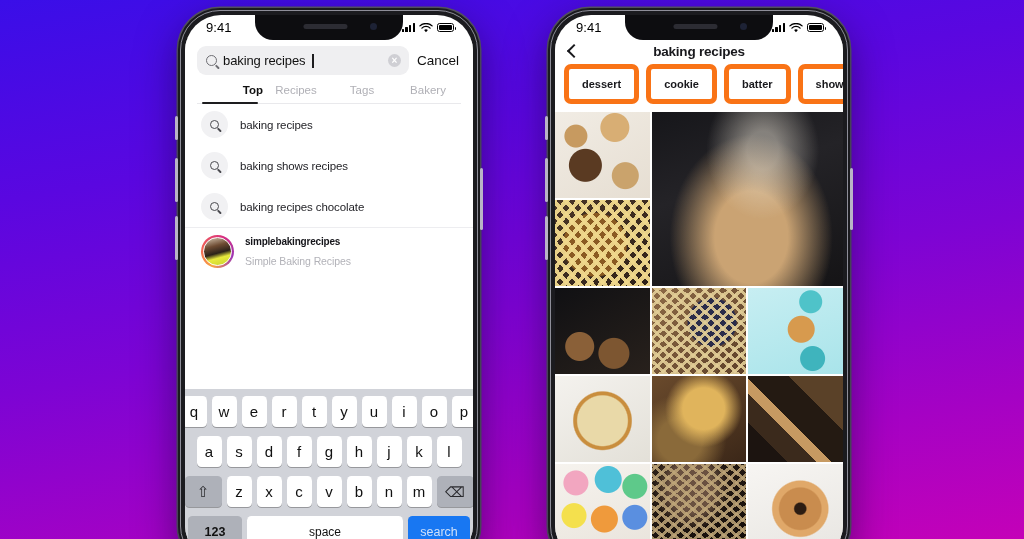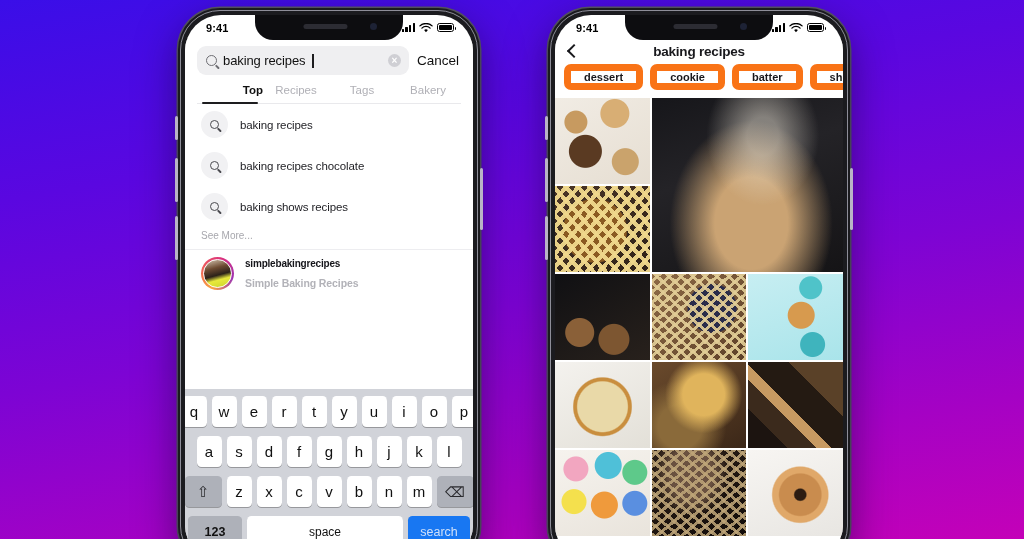--- a/index.html
+++ b/index.html
@@ -47,21 +47,21 @@
   .sb1 { left:-3px; top:108px; width:3px; height:24px; }
   .sb2 { left:-3px; top:150px; width:3px; height:44px; }
   .sb3 { left:-3px; top:208px; width:3px; height:44px; }
   .sb4 { right:-3px; top:160px; width:3px; height:62px; }
 
   
   .statusbar {
     position: relative; height: 25px; display: flex; align-items: center;
     justify-content: space-between; padding: 0 19px 0 21px; z-index: 6;
   }
-  .status-time { font-size: 11px; font-weight: bold; color: #000; letter-spacing: .1px; text-align: center; }
+  .status-time { font-size: 13px; font-weight: normal; color: #000; letter-spacing: .1px; text-align: center; }
   .status-right { display: flex; align-items: center; gap: 4px; }
   .bars { display: flex; align-items: flex-end; gap: 1.3px; height: 9px; }
   .bars i { width: 2.4px; background: #000; border-radius: .6px; display:block; }
   .bars i:nth-child(1){height:3px;} .bars i:nth-child(2){height:5px;}
   .bars i:nth-child(3){height:7px;} .bars i:nth-child(4){height:9px;}
   .battery { width: 17px; height: 9px; border: 1.3px solid #000; border-radius: 2.6px; position: relative; }
   .battery::after { content:""; position:absolute; left:1px; top:1px; bottom:1px; right:1px; background:#000; border-radius:1px; }
   .battery::before { content:""; position:absolute; right:-3.2px; top:2.6px; width:1.6px; height:3.4px; background:#000; border-radius:0 1px 1px 0; }
 
   
@@ -106,21 +106,21 @@
   .ring {
     width: 33px; height: 33px; border-radius: 50%; flex: none; padding: 2px;
     background: conic-gradient(from 200deg, #f9a341, #f05f5a, #d92e7f, #9c36b5, #f9a341);
     display: flex; align-items: center; justify-content: center;
   }
   .ring-inner { width: 100%; height: 100%; border-radius: 50%; border: 1.5px solid #fff; overflow: hidden; position: relative; }
   .av1 { background: linear-gradient(165deg,#d8c9b4 0%,#6d4b32 32%,#2b2119 55%,#e8e93c 70%,#c9d32a 100%); }
   .av2 { background: linear-gradient(180deg,#eceff1 0%,#dfe3e6 42%,#8b5b7a 58%,#6c3f5c 76%,#e9ecee 100%); }
   .av3 { background: linear-gradient(165deg,#7fb5d8 0%,#3d6f96 28%,#2b1d16 52%,#8a5a3c 72%,#d9b38c 100%); }
   .acct-name { font-size: 10px; font-weight: bold; color: #15151a; letter-spacing: -.2px; }
-  .acct-sub { font-size: 10.5px; color: #b2b2b8; margin-top: 8px; letter-spacing: -.1px; font-weight: bold; }
+  .acct-sub { font-size: 10.5px; color: #b2b2b8; margin-top: 8px; letter-spacing: -.1px; }
 
   
   .keyboard {
     position: absolute; left: 0; right: 0; bottom: 0; height: 172px;
     background: #d1d3d9; padding: 7px 3px 0 3px; z-index: 4;
   }
   .krow { display: flex; justify-content: center; gap: 5px; margin-bottom: 9px; }
   .key {
     background: #fff; border-radius: 4.5px; height: 31px; min-width: 25px; flex: 1;
     display: flex; align-items: center; justify-content: center;
@@ -134,22 +134,22 @@
   .key.search { flex: 0 0 62px; background: #1877f2; color: #cfe0fa; font-size: 12.5px; }
   .shift-glyph { font-size: 15px; color: #2a2a2e; }
   .del-glyph { font-size: 14px; color: #2a2a2e; }
 
   
   .nav-bar { display: flex; align-items: center; padding: 6px 14px 8px 14px; background: #fff; position: relative; }
   .back-chev { width: 10px; height: 10px; border-left: 2px solid #18181c; border-bottom: 2px solid #18181c; transform: rotate(45deg); }
   .nav-title { position: absolute; left: 0; right: 0; text-align: center; font-size: 13.5px; font-weight: bold; color: #18181c; letter-spacing: -.2px; }
   .chips { display: flex; gap: 7px; padding: 0 9px 8px 9px; background: #fff; overflow: hidden; }
   .chip {
-    border: 7px solid #f97316; border-radius: 7px; background: #fff;
-    padding: 0 13px; font-size: 11px; font-weight: bold; color: #18181c; white-space: nowrap;
+    border: 5px solid #f97316; border-radius: 7px; background: #fff;
+    padding: 9px 13px; font-size: 11px; font-weight: bold; color: #18181c; white-space: nowrap;
   }
 
   
   .grid { position: relative; width: 100%; }
   .grid-row { display: flex; gap: 2px; margin-bottom: 2px; }
   .cell { position: relative; overflow: hidden; }
   .col1 { flex: 0 0 calc(33.33% - 1.4px); }
   .col2 { flex: 0 0 calc(66.66% - .6px); }
   .stackL { display: flex; flex-direction: column; gap: 2px; flex: 0 0 calc(33.33% - 1.4px); }
 
@@ -292,29 +292,28 @@
       <div class="sugg-row">
         <span class="sugg-icon">
             <span class="mag2"></span>
           </span>
         <span class="sugg-text">baking recipes</span>
       </div>
       <div class="sugg-row">
         <span class="sugg-icon">
             <span class="mag2"></span>
           </span>
-        <span class="sugg-text">baking recipes chocolate</span>
+        <span class="sugg-text">baking shows recipes</span>
       </div>
       <div class="sugg-row">
         <span class="sugg-icon">
             <span class="mag2"></span>
           </span>
-        <span class="sugg-text">baking shows recipes</span>
-      </div>
-      <div class="see-more">See More...</div>
+        <span class="sugg-text">baking recipes chocolate</span>
+      </div>
       <div class="divider"></div>
 
       <div class="acct-row">
         <span class="ring">
             <span class="ring-inner av1"></span>
           </span>
         <span>
           <div class="acct-name">simplebakingrecipes</div>
           <div class="acct-sub">Simple Baking Recipes</div>
         </span>

